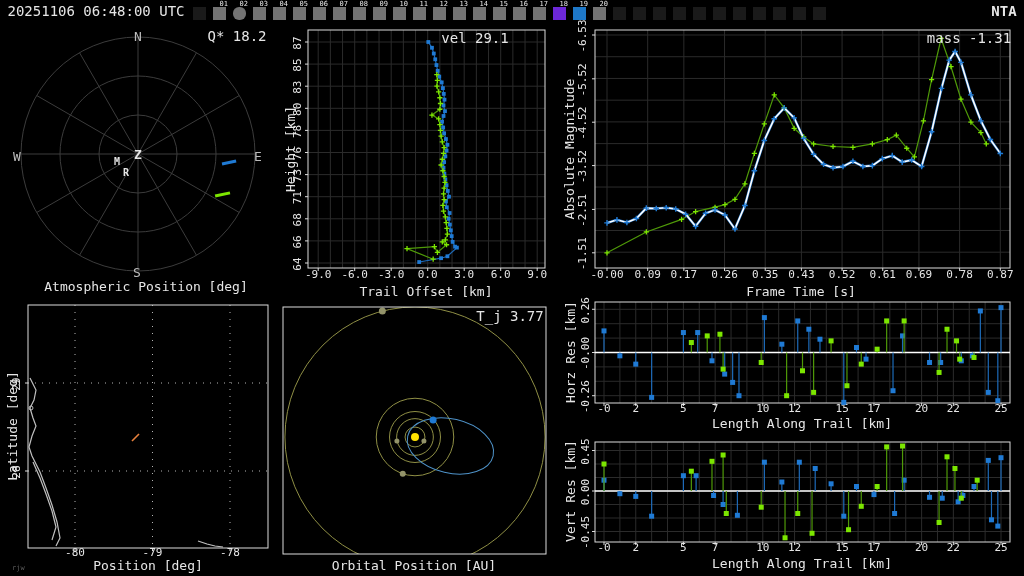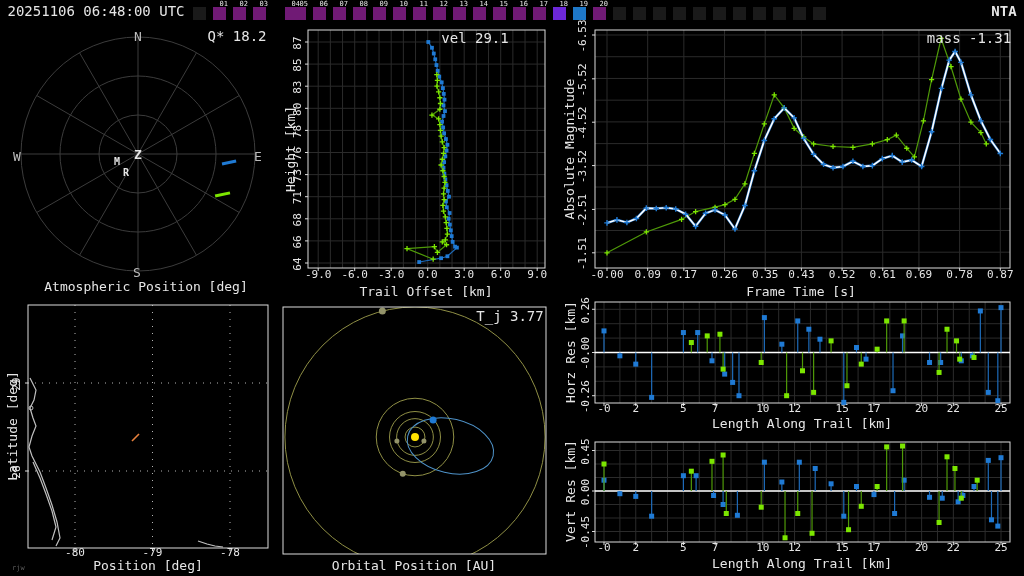--- a/index.html
+++ b/index.html
@@ -11,21 +11,21 @@
        transform:translate(-50%,-50%);pointer-events:none;}
   .lbl.big{font-size:14px;}
   .lbl.rot{transform:translate(-50%,-50%) rotate(-90deg);}
   .lbl.bold{font-weight:bold;}
   .lbl.dim{color:#bdbdbd;}
   .lbl.tiny{font-size:7px;color:#5a5a5a;}
   .lbl.mark{font-size:10px;font-weight:bold;}
   #frame-strip .frame{position:absolute;top:7px;width:13px;height:13px;}
   #frame-strip .frame .num{position:absolute;top:-6px;right:-2px;font-size:7px;
        line-height:7px;color:#e8e8e8;}
-  .frame.off{background:#701a75;}
+  .frame.off{background:#737373;}
   .frame.empty{background:#1a1a1a;}
   .frame.on-green{background:#6d28d9;}
   .frame.on-blue{background:#1e78c8;}
 </style>
 </head>
 <body>
 
 <div class="app">
 
   <svg id="canvas" width="1024" height="576">
@@ -693,27 +693,27 @@
       </g>
     </svg>
 
   <div>
     <div class="lbl big" id="ts" style="left:96px;top:11px;">20251106 06:48:00 UTC</div>
     <div id="frame-strip">
         <div class="frame empty" style="left: 193px;"></div>
         <div class="frame off" style="left: 213px;">
           <span class="num">01</span>
         </div>
-        <div class="frame off" style="left: 233px;">
+        <div class="frame off" style="left: 233px; border-radius: 6px;">
           <span class="num">02</span>
         </div>
         <div class="frame off" style="left: 253px;">
           <span class="num">03</span>
         </div>
-        <div class="frame off" style="left: 285px;">
+        <div class="frame off" style="left: 273px;">
           <span class="num">04</span>
         </div>
         <div class="frame off" style="left: 293px; text-align: center;">
           <span class="num">05</span>
         </div>
         <div class="frame off" style="left: 313px; text-decoration: underline;">
           <span class="num">06</span>
         </div>
         <div class="frame off" style="left: 333px;">
           <span class="num">07</span>

